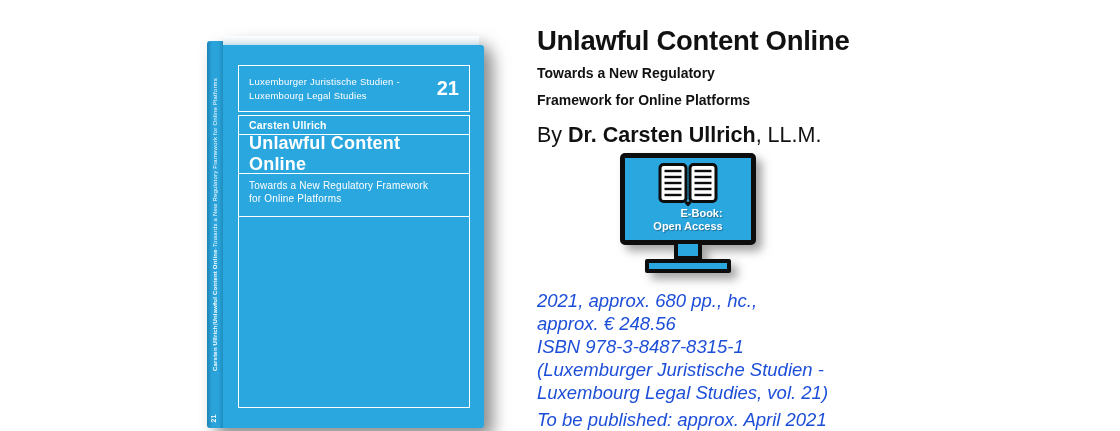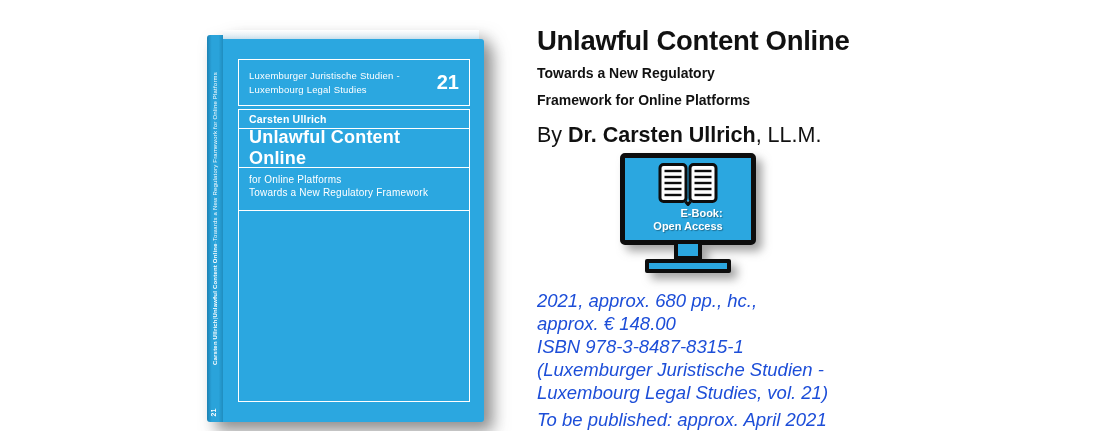--- a/index.html
+++ b/index.html
@@ -1,20 +1,20 @@
 <!DOCTYPE html>
 <html><head>
 <meta charset="utf-8">
 <style>
   html,body{margin:0;padding:0;background:#ffffff;}
   body{width:1120px;height:431px;position:relative;overflow:hidden;
        font-family:"Liberation Sans","DejaVu Sans",sans-serif;color:#111;}
 
   
-  .book{position:absolute;left:207px;top:30px;width:277px;height:392px;
+  .book{position:absolute;left:207px;top:36px;width:277px;height:392px;
         filter:drop-shadow(9px 9px 8px rgba(50,50,50,0.55));}
   .book-top-edge{position:absolute;left:16px;top:0;width:256px;height:9px;
         background:linear-gradient(to bottom,#ffffff 0%,#e8f1f6 55%,#c9dfeb 100%);}
   .book-spine{position:absolute;left:0;top:5px;width:16px;height:387px;
         background:linear-gradient(90deg,#1d82b4 0%,#2aa3da 30%,#2aa3da 72%,#1f8dbf 100%);
         border-radius:3px 0 0 3px;}
   .spine-text{position:absolute;left:3px;top:10px;width:11px;height:320px;
         writing-mode:vertical-rl;transform:rotate(180deg);
         color:#fff;font-size:6px;letter-spacing:.2px;white-space:nowrap;overflow:hidden;line-height:11px;}
   .spine-text .sep{margin:0 4px;opacity:.9;}
@@ -89,22 +89,22 @@
           <div>Luxemburger Juristische Studien -</div>
           <div>Luxembourg Legal Studies</div>
         </div>
         <div class="series-num">21</div>
       </div>
 
       <div class="cbox box-main">
         <div class="row-author">Carsten Ullrich</div>
         <div class="row-title">Unlawful Content Online</div>
         <div class="row-subtitle">
+          <div>Towards a New Regulatory Framework</div>
           <div>for Online Platforms</div>
-          <div>Towards a New Regulatory Framework</div>
         </div>
         <div class="row-empty"></div>
       </div>
 
 
     </div>
   </div>
 </div>
 
 <div class="right-info">
@@ -141,18 +141,18 @@
       <div>E-Book:</div>
       <div>Open Access</div>
     </div>
   </div>
   <div class="mon-stand"></div>
   <div class="mon-base"></div>
 </div>
 
 <div class="pub-details">
   <div>2021, approx. 680 pp., hc.,</div>
-  <div>approx. € 148.00</div>
+  <div>approx. € 248.56</div>
   <div>ISBN 978-3-8487-8315-1</div>
   <div>(Luxemburger Juristische Studien -</div>
   <div>Luxembourg Legal Studies, vol. 21)</div>
   <div class="last">To be published: approx. April 2021</div>
 </div>
 
 </body></html>

